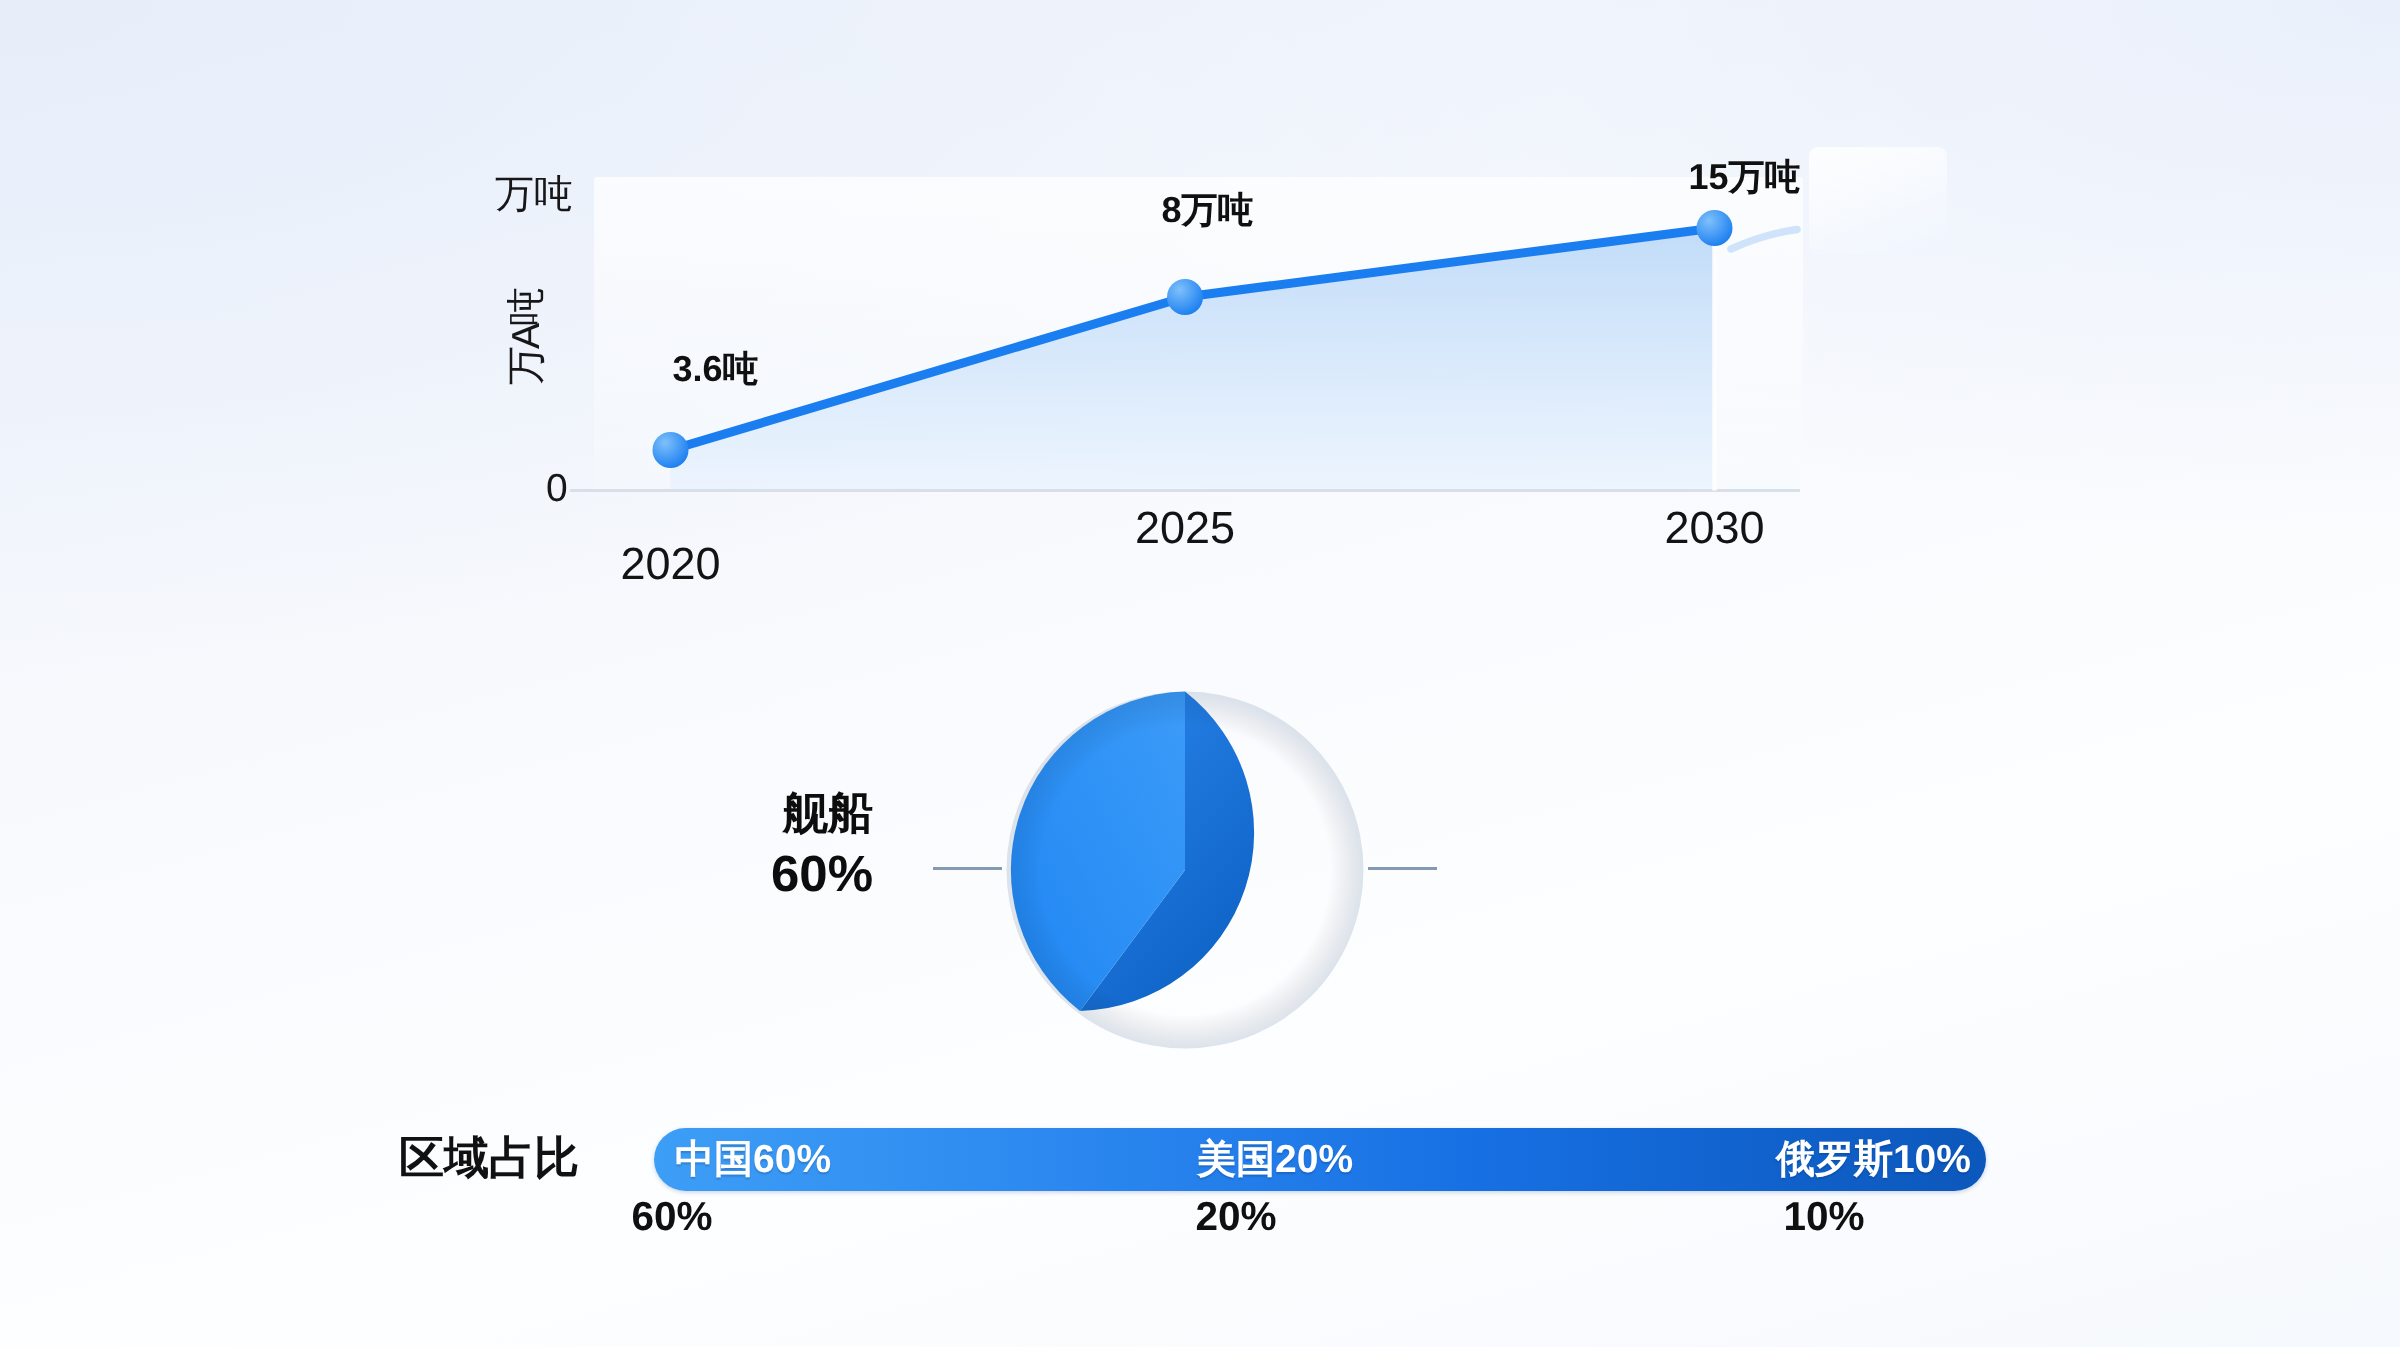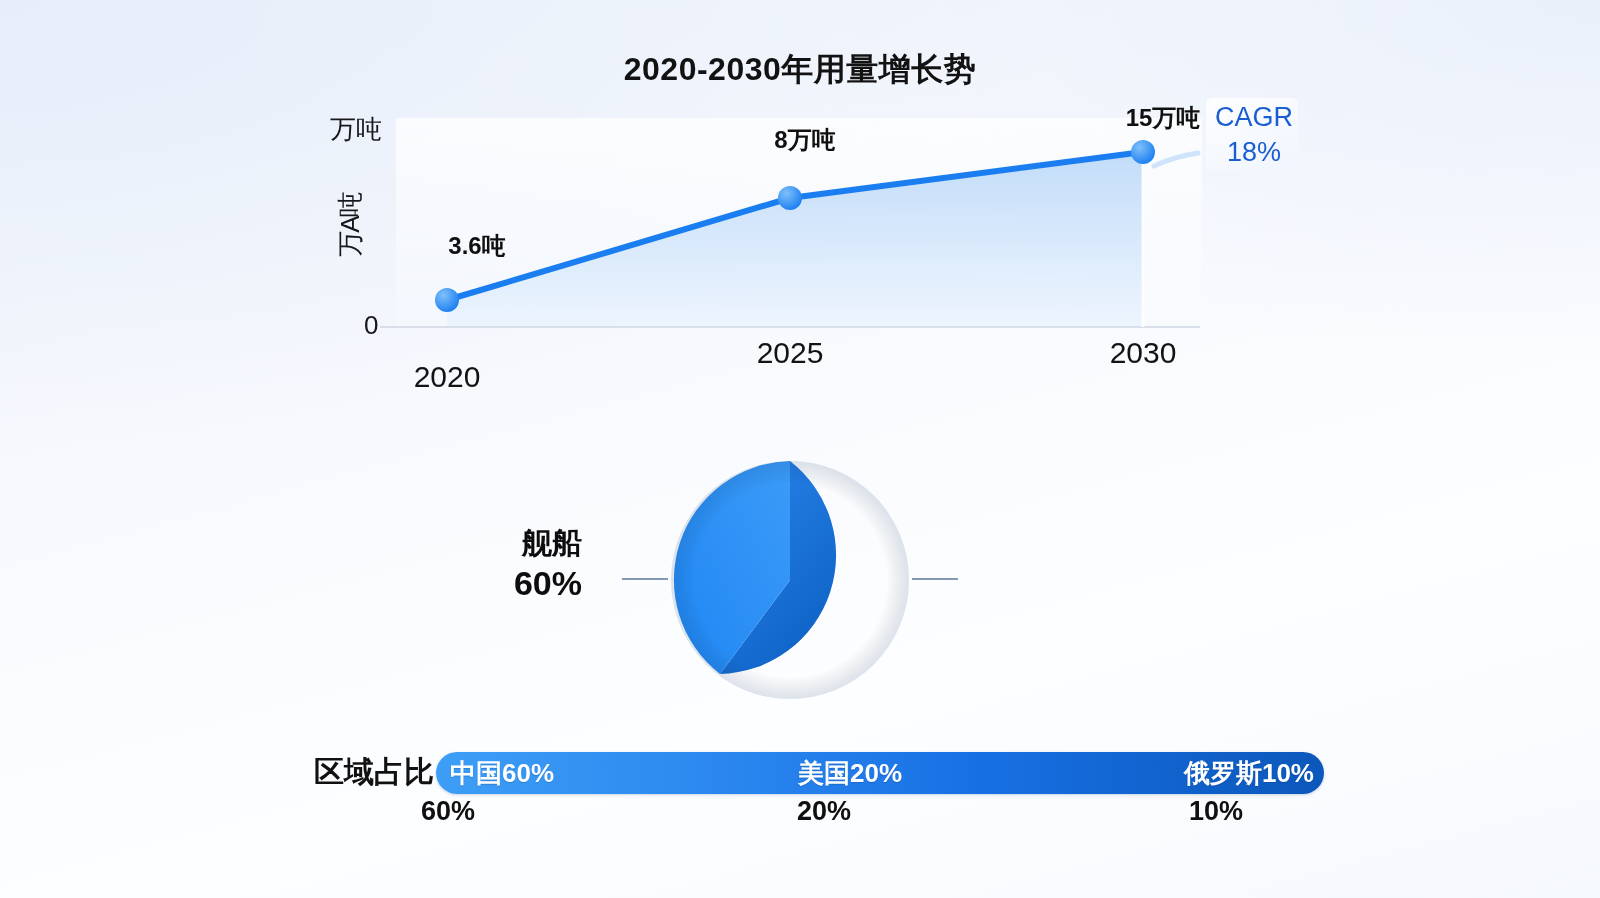--- a/index.html
+++ b/index.html
@@ -128,21 +128,20 @@
     background: #6e87a6;
     opacity: 0.85;
   }
 
   
   .region-label {
     left: 266px; top: 752px;
     font-size: 30px;
     font-weight: 700;
     color: #111;
-    margin-left: 48px;
   }
   .region-bar {
     left: 436px; top: 752px;
     width: 888px; height: 42px;
     border-radius: 21px;
     background: linear-gradient(90deg, #3d9ef6 0%, #2b87ef 32%, #1770e3 62%, #0c57bb 100%);
     box-shadow: 0 1px 3px rgba(20,70,140,0.22);
     overflow: hidden;
   }
   .region-seg-label {
@@ -161,21 +160,20 @@
     font-weight: 700;
     color: #101010;
     transform: translateX(-50%);
   }
 </style>
 </head>
 <body>
 
 <div id="stage">
 
-  <div class="abs chart-title cjk">2020-2030年用量增长势</div>
 
   <div class="abs plot-panel"></div>
 
   <div class="abs y-unit-top cjk">万吨</div>
 
   <div class="abs y-axis-rot cjk">万A吨</div>
 
   <div class="abs y-zero">0</div>
 
   <svg class="abs" style="left:380px; top:108px;" width="830" height="230" viewBox="0 0 830 230">
@@ -206,24 +204,20 @@
     <path d="M 774,58 q 22,-10 44,-13" fill="none" stroke="#cfe4fb" stroke-width="5" stroke-linecap="round"></path>
   </svg>
 
   <div class="abs pt-label cjk" style="left:477px; top:230px;">3.6吨</div>
 
   <div class="abs pt-label cjk" style="left:805px; top:124px;">8万吨</div>
 
   <div class="abs pt-label cjk" style="left:1163px; top:102px;">15万吨</div>
 
   <div class="abs cagr-box"></div>
-  <div class="abs cagr-text">
-    <div>CAGR</div>
-    <div>18%</div>
-  </div>
 
   <div class="abs x-tick" style="left:447px;margin-top:24px;">2020</div>
   <div class="abs x-tick" style="left:790px;">2025</div>
   <div class="abs x-tick" style="left:1143px;">2030</div>
 
 
   <svg class="abs pie-wrap" viewBox="0 0 244 244">
     <defs>
       <linearGradient id="sliceDark" x1="0" y1="0" x2="0.6" y2="1">
         <stop offset="0%" stop-color="#2a86ec"></stop>

